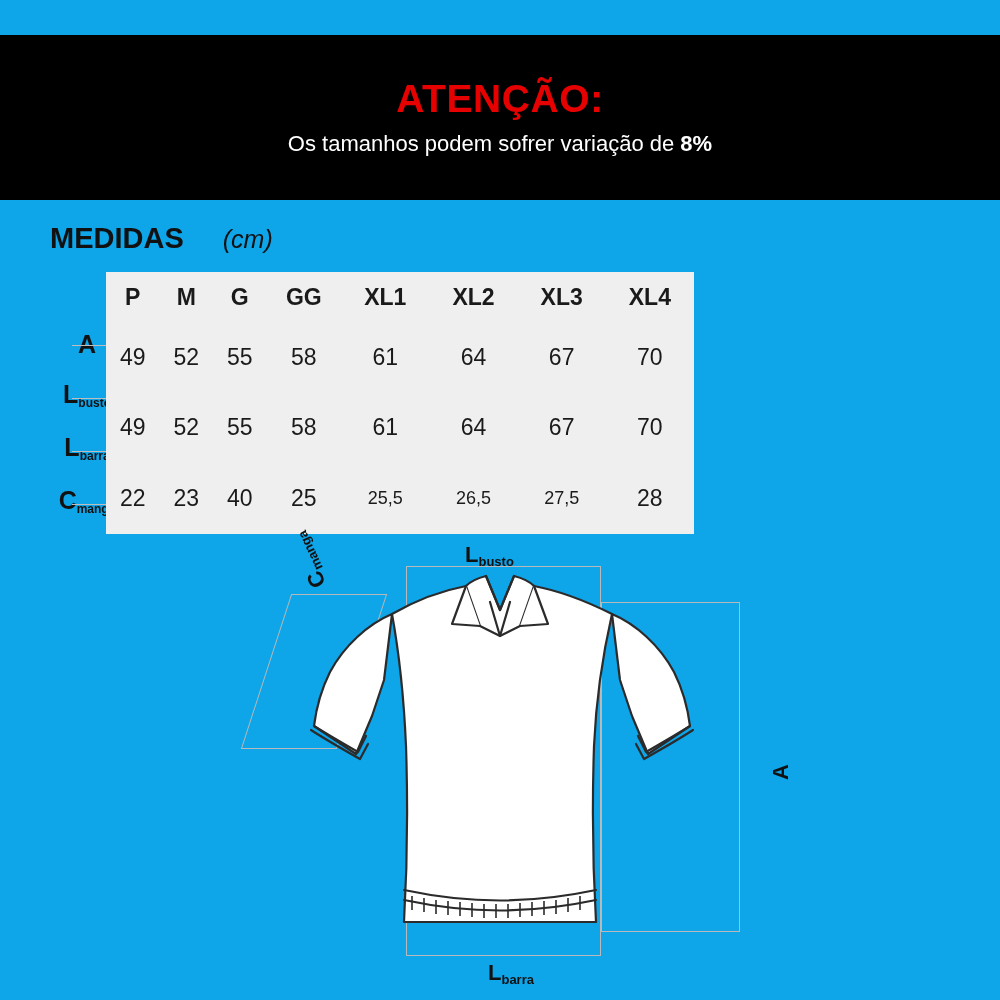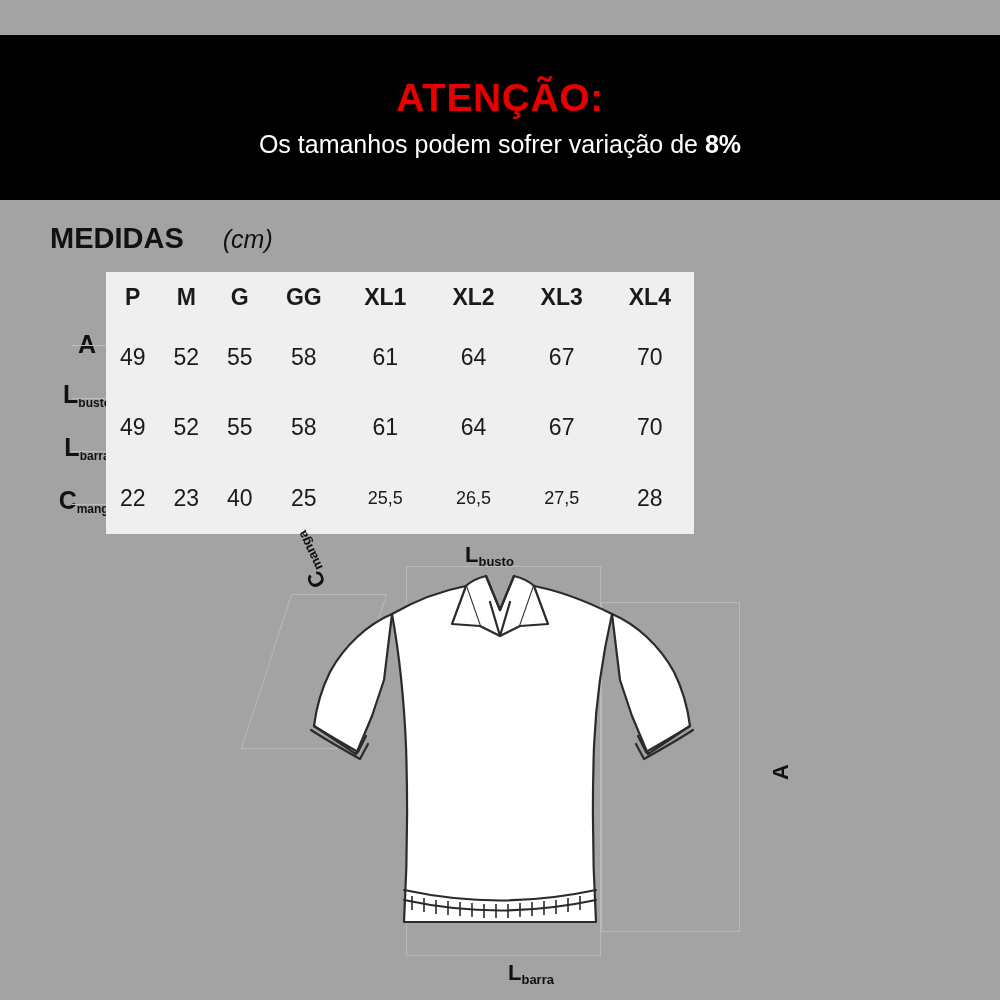--- a/index.html
+++ b/index.html
@@ -3,34 +3,34 @@
 <meta charset="utf-8">
 <style>
   * { box-sizing: border-box; }
   html, body {
     margin: 0; padding: 0;
     width: 1000px; height: 1000px;
     background: #f4f4f4;
     font-family: "Liberation Sans", sans-serif;
     overflow: hidden;
   }
-  .page { position: relative; width: 1000px; height: 1000px; background: #a3a3a3; }
+  .page { position: relative; width: 1000px; height: 1000px; background: #0ea5e9; }
 
   
   .banner {
     position: absolute; left: 0; top: 35px; width: 1000px; height: 165px;
     background: #000; color: #fff; text-align: center;
     display: flex; flex-direction: column; align-items: center; justify-content: center;
   }
   .banner-title {
     color: #e60000; font-size: 39px; font-weight: bold; letter-spacing: 0.6px;
     line-height: 1.1; margin-bottom: 10px;
   }
   .banner-sub {
-    font-size: 25px; font-weight: normal; line-height: 1.15; 
+    font-size: 22px; font-weight: normal; line-height: 1.15; 
   }
   .banner-sub b { font-weight: bold; }
   .banner-note { font-size: 19px; font-style: italic; }
 
   
   .measures-heading {
     position: absolute; left: 50px; top: 222px;
     font-size: 29px; font-weight: bold; color: #111;
   }
   .measures-heading i { font-weight: normal; font-style: italic; font-size: 25px; margin-left: 31px; }
@@ -210,21 +210,21 @@
                  M460,362 L460,376 M472,363 L472,377 M484,364 L484,378 M496,364 L496,378
                  M508,364 L508,378 M520,363 L520,377 M532,362 L532,376 M544,361 L544,375
                  M556,360 L556,374 M568,358 L568,372 M580,356 L580,370"></path>
       </g>
     </svg>
 
     <div class="lbl" style="left:465px; top:2px;">
       <span>L</span><sub>busto</sub>
     </div>
 
-    <div class="lbl" style="left:488px; top:420px;margin-left:20px;">
+    <div class="lbl" style="left:488px; top:420px;">
       <span>L</span><sub>barra</sub>
     </div>
 
     <div class="lbl vert" style="left:768px; top:240px;">
       <span>A</span>
     </div>
 
     <div class="lbl rot-manga" style="left:308px; top:52px;">
       <span>C</span><sub>manga</sub>
     </div>

